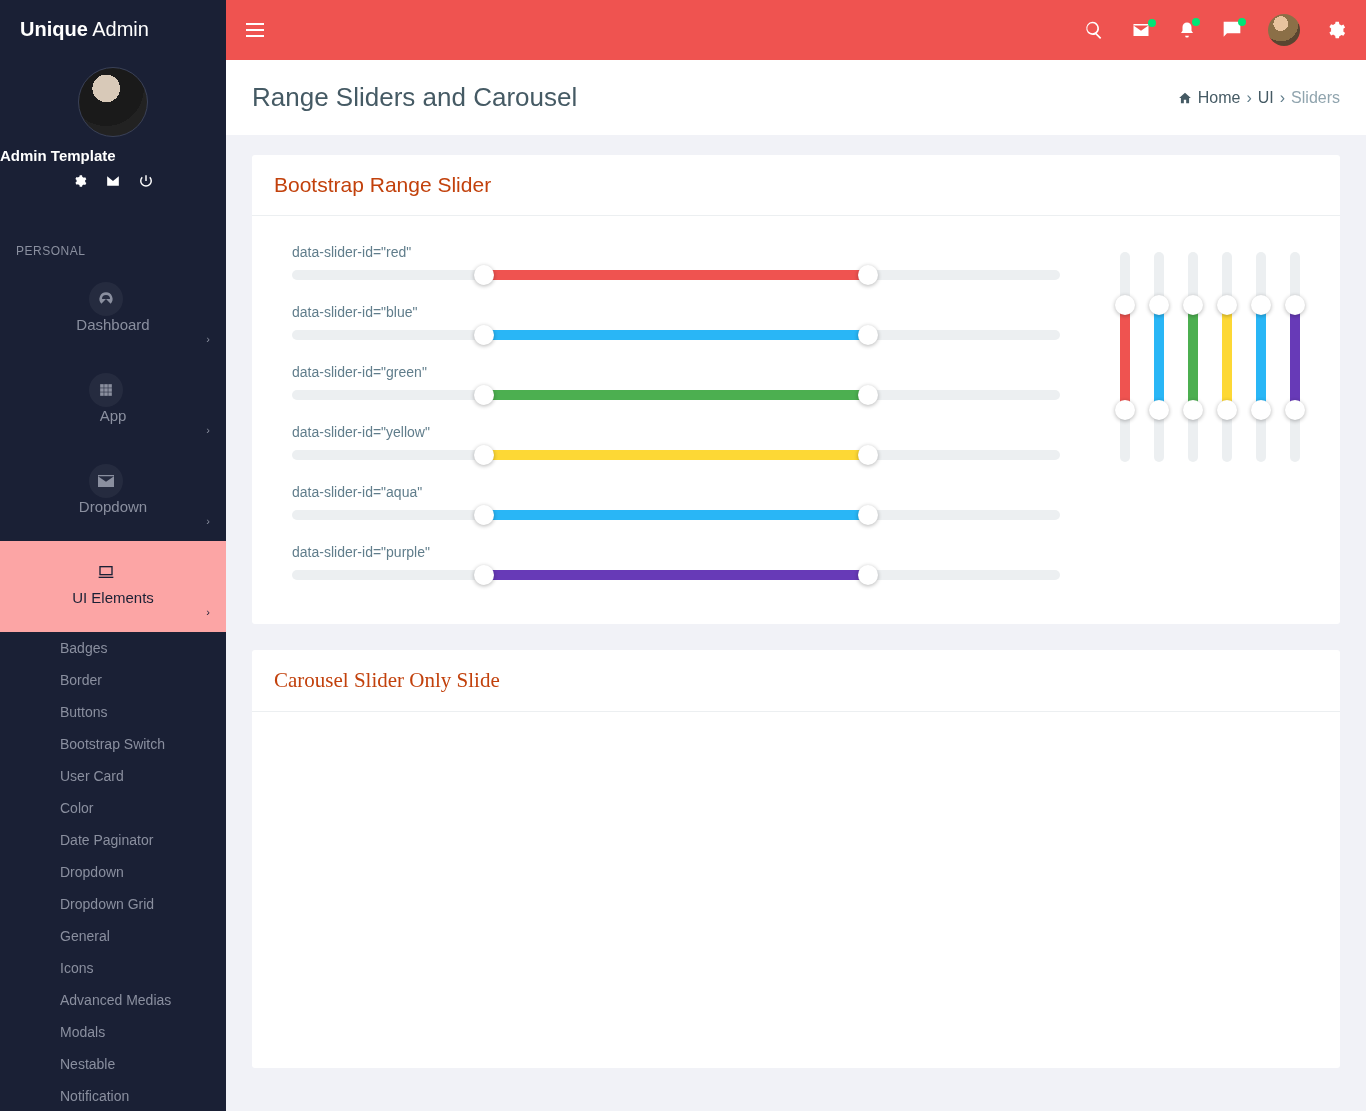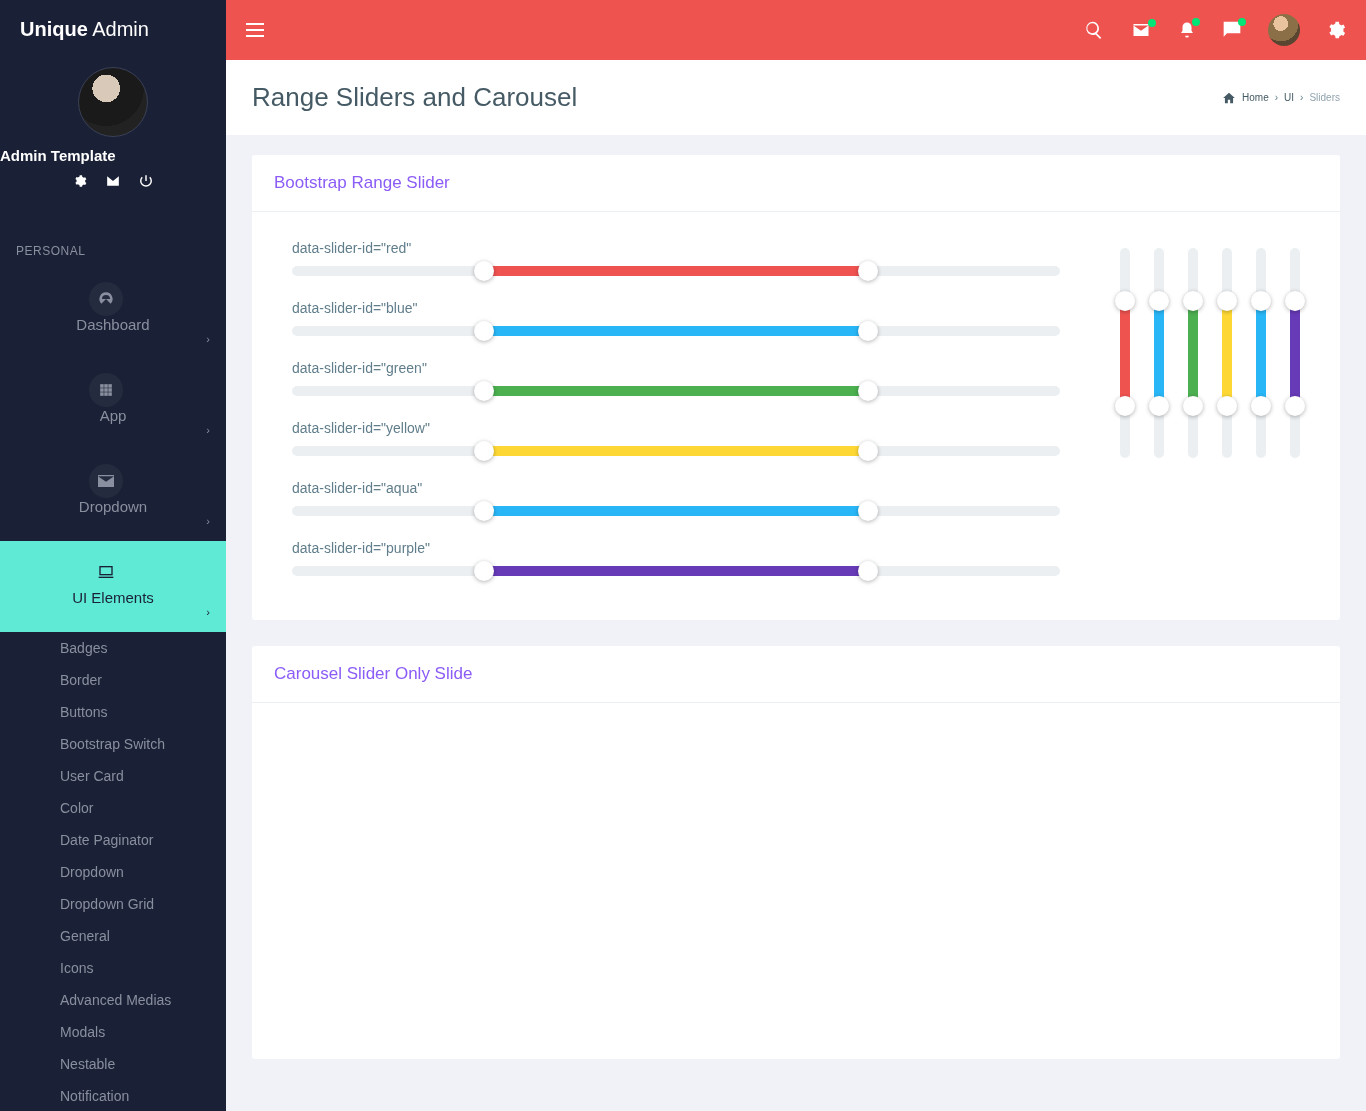--- a/index.html
+++ b/index.html
@@ -9,46 +9,46 @@
 .sidebar { position: fixed; left: 0; top: 0; width: 226px; height: 100%; background: #1a2035; color: #b0bec5; overflow-y: auto; }
 .logo { padding: 18px 20px; font-size: 20px; color: #fff; font-weight: 300; }
 .logo b { font-weight: 700; }
 .user-block { text-align: left; padding: 8px 0 16px; }
 .avatar-lg { width: 70px; height: 70px; border-radius: 50%; margin: 0 auto 10px; border: 1px solid #3a4157; background: radial-gradient(circle at 40% 30%, #d8c9b8 0 22%, #1a1a1a 22% 60%, #222 60% 100%); }
 .user-name { color: #fff; font-size: 15px; font-weight: 600; margin-bottom: 10px; }
 .user-icons { display: flex; justify-content: center; gap: 18px; color: #fff; font-size: 14px; }
 .user-icons span { cursor: pointer; }
 .section-title { font-size: 12px; color: #8a8f9f; padding: 40px 16px 10px; letter-spacing: 0.5px; }
 .nav-item { display: flex; align-items: center; padding: 14px 16px; color: #8a8f9f; font-size: 15px; cursor: pointer; position: relative; flex-direction: column; }
-.nav-item.active { background: #5eead4; color: #1a2035; }
+.nav-item.active { background: #fca5a5; color: #1a2035; }
 .nav-item.active::before { content: ''; position: absolute; left: -3px; top: 0; bottom: 0; width: 3px; background: #e74c3c; }
 .nav-icon-wrap { width: 34px; height: 34px; border-radius: 50%; background: rgba(255,255,255,0.05); display: flex; align-items: center; justify-content: center; margin-right: 14px; font-size: 14px; }
 .nav-item.active .nav-icon-wrap { background: transparent; }
 .nav-chevron { margin-left: auto; font-size: 11px; }
 .sub-item { padding: 8px 16px 8px 60px; color: #8a8f9f; font-size: 14px; cursor: pointer; }
 
 
 .main { margin-left: 226px; border-radius: 22px; }
 .topbar { background: #ef5350; height: 60px; display: flex; align-items: center; padding: 0 20px; color: #fff; }
 .hamburger { font-size: 18px; cursor: pointer; }
 .topbar-right { margin-left: auto; display: flex; align-items: center; gap: 26px; }
 .top-icon { position: relative; cursor: pointer; font-size: 20px; display: flex; align-items: center; }
 .dot { position: absolute; top: -2px; right: -4px; width: 8px; height: 8px; background: #00e676; border-radius: 50%; }
 .avatar-sm { width: 32px; height: 32px; border-radius: 50%; background: radial-gradient(circle at 40% 30%, #e8c39e 0 25%, #8b6f47 25% 60%, #5a4530 60% 100%); cursor: pointer; }
 
 .content-header { background: #fff; padding: 22px 26px; display: flex; align-items: center; }
 .page-title { font-size: 26px; font-weight: 400; color: #455a64; }
-.breadcrumb { margin-left: auto; font-size: 10px; color: #607d8b; display: flex; align-items: center; gap: 6px; }
+.breadcrumb { margin-left: auto; font-size: 16px; color: #607d8b; display: flex; align-items: center; gap: 6px; }
 .bc-link { color: #455a64; cursor: pointer; }
 .bc-active { color: #90a4ae; }
 
 .content-body { padding: 20px 26px; }
 .panel { background: #fff; border-radius: 3px; margin-bottom: 26px; }
 .panel-header { padding: 18px 22px; border-bottom: 1px solid #eceff1; }
-.panel-title { font-size: 17px; font-weight: 400; color: #8b5cf6; }
+.panel-title { font-size: 21px; font-weight: 400; color: #c2410c; }
 .panel-body { padding: 28px 40px 20px; }
 
 .slider-row-wrap { display: flex; gap: 60px; }
 .slider-left { flex: 1; }
 .slider-group { margin-bottom: 24px; }
 .slider-label { font-size: 14px; color: #607d8b; margin-bottom: 10px; }
 .h-slider { position: relative; height: 10px; background: #eceff1; border-radius: 5px; }
 .h-fill { position: absolute; height: 100%; left: 25%; right: 25%; border-radius: 5px; }
 .h-handle { position: absolute; top: 50%; width: 20px; height: 20px; background: #fff; border-radius: 50%; transform: translate(-50%, -50%); box-shadow: 0 1px 4px rgba(0,0,0,0.3); cursor: pointer; }
 
@@ -57,21 +57,21 @@
 .v-fill { position: absolute; width: 100%; top: 25%; bottom: 25%; border-radius: 5px; }
 .v-handle { position: absolute; left: 50%; width: 20px; height: 20px; background: #fff; border-radius: 50%; transform: translate(-50%, -50%); box-shadow: 0 1px 4px rgba(0,0,0,0.3); cursor: pointer; }
 
 .c-red { background: #ef5350; }
 .c-blue { background: #29b6f6; }
 .c-green { background: #4caf50; }
 .c-yellow { background: #fdd835; }
 .c-aqua { background: #29b6f6; }
 .c-purple { background: #673ab7; }
 
-.row2 { display: flex; gap: 26px; }
+.row2 { display: flex; gap: 26px; font-family: Liberation Serif, serif; }
 .row2 .panel { flex: 1; }
 .carousel-img { width: 100%; height: 300px; border-radius: 2px; background: linear-gradient(to bottom, #2a3d1f 0%, #3d5a2f 25%, #5a7a3f 50%, #4a6a35 75%, #3a5528 100%); position: relative; overflow: hidden; }
 .carousel-img::before { content: ''; position: absolute; inset: 0; background: radial-gradient(ellipse at 50% 70%, rgba(232,195,158,0.4) 0 8%, transparent 10%), radial-gradient(circle at 50% 50%, rgba(60,40,30,0.5) 0 3%, transparent 4%); }
 .carousel-body { padding: 28px 22px; }
 
 
 .scroll-viewport { height: 1051px; overflow-y: auto; }
 .scroll-viewport::-webkit-scrollbar { width: 10px; }
 .scroll-viewport::-webkit-scrollbar-track { background: #e8e8e8; }
 .scroll-viewport::-webkit-scrollbar-thumb { background: #b0b0b0; border-radius: 5px; }

